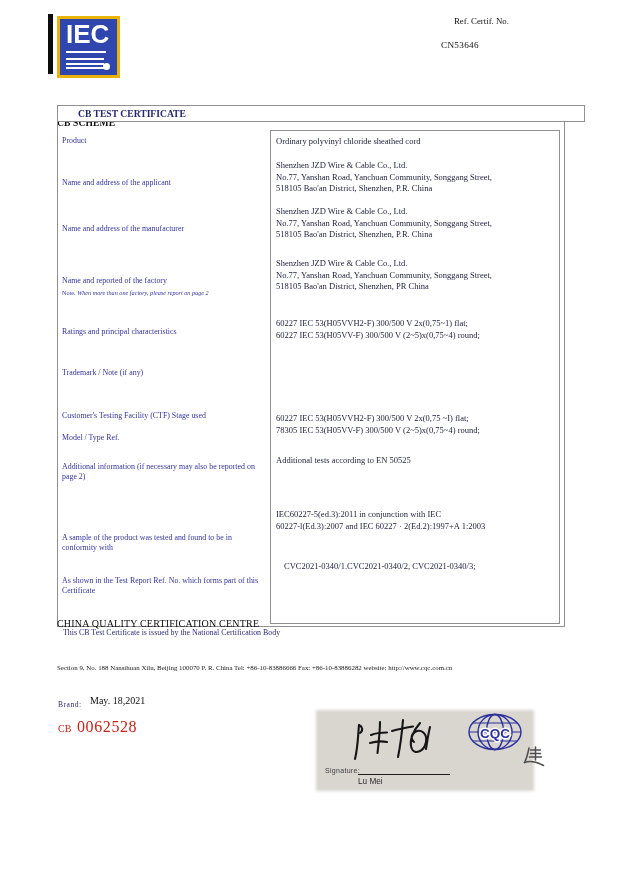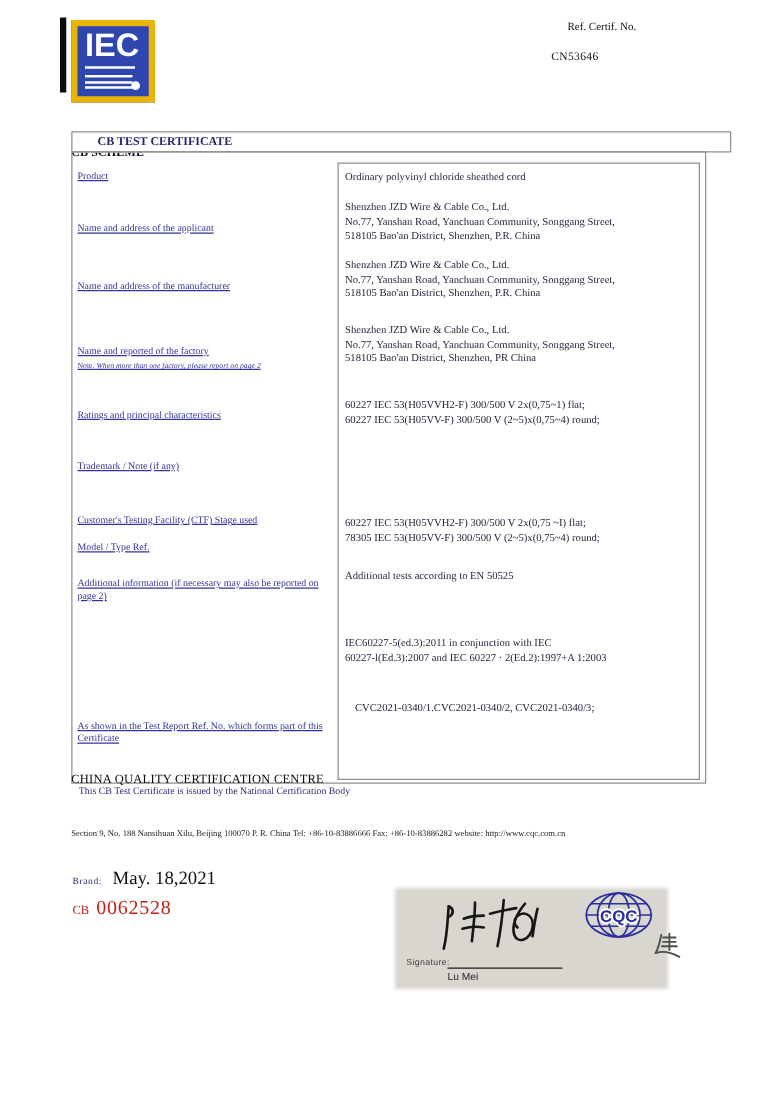--- a/index.html
+++ b/index.html
@@ -2,54 +2,54 @@
 <html><head>
 <meta charset="utf-8">
 <style>
   html,body{margin:0;padding:0;background:#fff;}
   body{width:620px;height:878px;position:relative;font-family:"Liberation Serif",serif;color:#1e1e3c;}
   .page{position:absolute;left:0;top:0;width:620px;height:878px;background:#fff;overflow:hidden;}
 
   
   .iec-logo{position:absolute;left:48px;top:13px;width:80px;height:63px;}
   .iec-bar{position:absolute;left:0;top:1px;width:5px;height:60px;background:#0c0c0c;}
-  .iec-box{position:absolute;left:9px;top:3px;width:57px;height:56px;background:#2e46ad;border:5px solid #eab308;}
+  .iec-box{position:absolute;left:9px;top:3px;width:57px;height:56px;background:#2e46ad;border:3px solid #eab308;}
   .iec-text{position:absolute;left:6px;top:0px;font-family:"Liberation Sans",sans-serif;font-weight:700;font-size:26px;line-height:30px;color:#fff;letter-spacing:0px;}
   .iec-underline{position:absolute;left:6px;top:32px;width:40px;height:2px;background:#fff;}
   .iec-line{position:absolute;left:6px;width:38px;height:2.4px;background:#fff;}
   .iec-l1{top:39px}.iec-l2{top:43.5px}.iec-l3{top:48px}
   .iec-dot{position:absolute;left:43px;top:44px;width:7px;height:7px;border-radius:50%;background:#fff;}
 
   .ref-label{position:absolute;left:454px;top:16px;font-size:8.8px;color:#101010;}
   .ref-value{position:absolute;left:441px;top:40px;font-size:9.2px;color:#101010;letter-spacing:.3px;}
 
   .scheme-title{position:absolute;left:57px;top:76px;width:514px;font-size:9.6px;font-weight:700;color:#0d0d0d;line-height:11.5px;letter-spacing:.1px;margin-top:29px;}
 
   .cert-title{position:absolute;left:57px;top:105px;width:506px;height:15px;border:1px solid #8f8f8f;background:#fff;font-size:9.6px;font-weight:700;color:#26266e;line-height:15px;padding-left:20px;box-sizing:content-box;}
 
   .main-box{position:absolute;left:57px;top:121px;width:506px;height:504px;border:1px solid #8f8f8f;}
-  .row-label{position:absolute;left:4px;width:205px;color:#34349b;font-size:7.9px;line-height:10px;text-decoration:underline;}
+  .row-label{position:absolute;left:4px;width:205px;color:#34349b;font-size:7.9px;line-height:10px;}
   .l0{top:14px}.l1{top:56px}.l2{top:102px}.l3{top:154px}
   .l3n{top:166px;font-size:6.2px;color:#34349b;}
   .l3n .it{font-style:italic;}
   .l4{top:205px}.l5{top:246px}.l6{top:289px}.l7{top:311px}
   .l8{top:340px;width:202px}.l9{top:411px;width:198px}.l10{top:454px;width:212px}
 
   .inner-box{position:absolute;left:212px;top:8px;width:288px;height:492px;border:1px solid #8f8f8f;}
   .row-value{position:absolute;left:5px;width:278px;color:#1e1e3c;font-size:8.5px;line-height:11.6px;white-space:pre-line;}
   .v0{top:5px}.v1{top:29px}.v2{top:75px}.v3{top:127px}.v4{top:187px}
   .v5{top:282px}.v6{top:324px}.v7{top:378px}.v8{top:430px;left:13px}
 
   .footnote{position:absolute;left:63px;top:628px;font-size:7.9px;color:#2c2c7a;}
 
   .issuer-name{position:absolute;left:57px;top:618px;font-size:10px;font-weight:400;color:#0c0c0c;letter-spacing:.2px;}
   .issuer-address{position:absolute;left:57px;top:664px;font-size:6.9px;color:#1b1b1b;}
 
   .date-label{position:absolute;left:58px;top:700px;font-size:7.6px;color:#2c2c7a;letter-spacing:.5px;}
-  .date-value{position:absolute;left:90px;top:695px;font-size:15px;color:#101010;text-align:center;}
+  .date-value{position:absolute;left:90px;top:695px;font-size:10px;color:#101010;text-align:center;}
 
   .cb-prefix{position:absolute;left:58px;top:723px;font-size:10px;color:#c42318;}
   .cb-number{position:absolute;left:77px;top:717.5px;font-size:16px;color:#c42318;letter-spacing:.6px;}
 
   .scan-area{position:absolute;left:318px;top:712px;width:214px;height:77px;background:#d9d6d0;box-shadow:0 0 3px 2px #d9d6d0;}
   .sig-label{position:absolute;left:7px;top:55px;font-size:7px;color:#3d3d3d;font-family:"Liberation Sans",sans-serif;letter-spacing:.3px;}
   .sig-svg{position:absolute;left:26px;top:2px;width:112px;height:58px;}
   .sig-line{position:absolute;left:40px;top:62px;width:92px;height:1.2px;background:#1d1d1d;}
   .sig-name{position:absolute;left:40px;top:65px;width:92px;font-size:8.2px;color:#2b2b2b;font-family:"Liberation Sans",sans-serif;}
   .cqc-svg{position:absolute;left:148px;top:0px;width:58px;height:40px;}
@@ -86,20 +86,21 @@
     <div class="row-label l3">Name and reported of the factory</div>
     <div class="row-label l3n">
       <span>Note.</span>
       <span class="it">When more than one factory, please report on page 2</span>
     </div>
     <div class="row-label l4">Ratings and principal characteristics</div>
     <div class="row-label l5">Trademark / Note (if any)</div>
     <div class="row-label l6">Customer's Testing Facility (CTF) Stage used</div>
     <div class="row-label l7">Model / Type Ref.</div>
     <div class="row-label l8">Additional information (if necessary may also be reported on page 2)</div>
+    <div class="row-label l9">A sample of the product was tested and found to be in conformity with</div>
     <div class="row-label l10">As shown in the Test Report Ref. No. which forms part of this Certificate</div>
 
     <div class="inner-box">
       <div class="row-value v0">Ordinary polyvinyl chloride sheathed cord</div>
       <div class="row-value v1">Shenzhen JZD Wire &amp; Cable Co., Ltd.
 No.77, Yanshan Road, Yanchuan Community, Songgang Street,
 518105 Bao'an District, Shenzhen, P.R. China</div>
       <div class="row-value v2">Shenzhen JZD Wire &amp; Cable Co., Ltd.
 No.77, Yanshan Road, Yanchuan Community, Songgang Street,
 518105 Bao'an District, Shenzhen, P.R. China</div>

